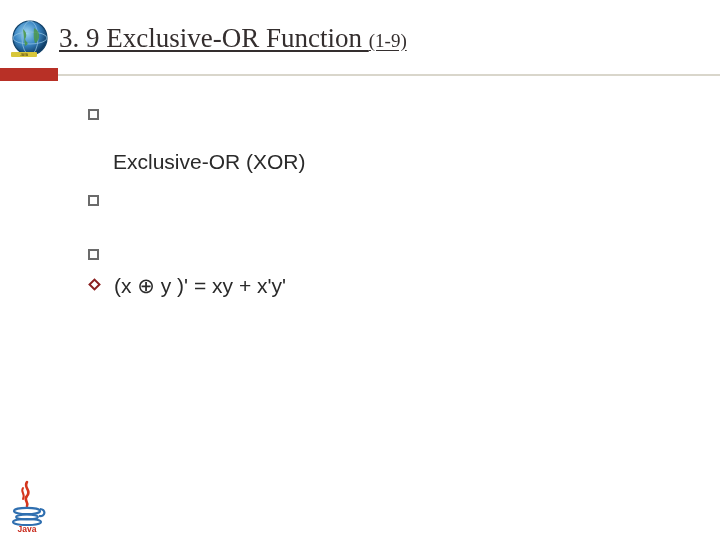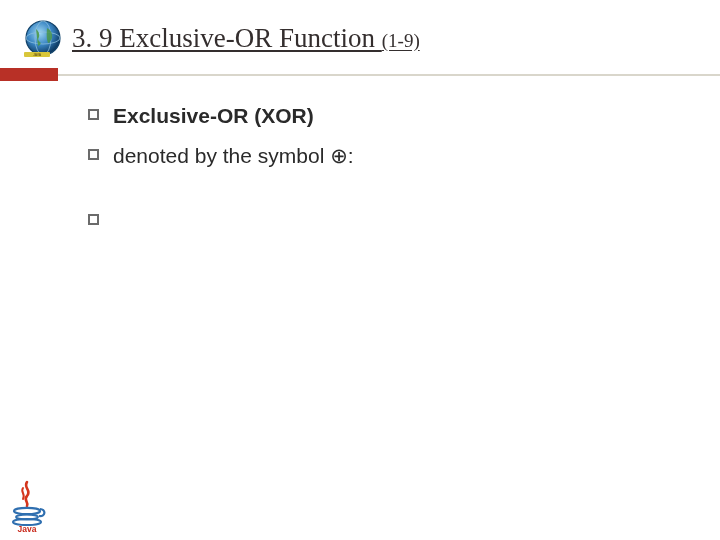--- a/index.html
+++ b/index.html
@@ -10,21 +10,21 @@
     font-family: Arial, "Helvetica Neue", sans-serif;
     position: relative;
     overflow: hidden;
   }
   .header-area {
     padding: 18px 0 0 0;
   }
   .title-row {
     display: flex;
     align-items: center;
-    padding: 0 0 8px 22px;
+    padding: 0 0 8px 9px;
   }
   .globe-icon {
     width: 42px;
     height: 40px;
     margin-right: 8px;
     flex-shrink: 0;
   }
   .title-text {
     font-family: "Times New Roman", Times, serif;
     font-size: 27px;
@@ -72,21 +72,21 @@
   .diamond-bullet {
     width: 9px;
     height: 9px;
     border: 2px solid #8a1f1f;
     transform: rotate(45deg);
     margin-left: 2px;
     margin-right: 15px;
     margin-top: 8px;
     flex-shrink: 0;
   }
-  .bold { font-weight: bold; }
+  .bold { font-weight: normal; margin-top: 46px; }
   .gap { height: 24px; }
   .java-logo {
     position: absolute;
     left: 6px;
     bottom: 6px;
     width: 42px;
     height: 54px;
   }
   .oplus {
     font-family: "Arial Unicode MS", Arial, sans-serif;
@@ -125,32 +125,35 @@
 
 <div class="content">
 
   <div class="bullet-line">
     <span class="square-bullet"></span>
     <span class="bold">Exclusive-OR (XOR)</span>
   </div>
 
   <div class="bullet-line">
     <span class="square-bullet"></span>
-    <span>
-      <span>denoted by the symbol </span><span class="oplus">⊕:</span>
-    </span>
   </div>
 
 
   <div class="gap"></div>
 
   <div class="bullet-line">
     <span class="square-bullet"></span>
   </div>
 
+  <div class="bullet-line">
+    <span class="diamond-bullet"></span>
+    <span>
+      <span>(x </span><span class="oplus">⊕</span><span> y )' = xy + x'y'</span>
+    </span>
+  </div>
 
 </div>
 
 <span class="java-logo">
   <svg viewBox="0 0 42 54">
     <path d="M21 2 C17 8 26 10 21 16 C17 20 23 22 21 26" stroke="#d4351c" stroke-width="2.6" fill="none" stroke-linecap="round"></path>
     <path d="M17 8 C14 12 20 14 17 19" stroke="#d4351c" stroke-width="2" fill="none" stroke-linecap="round"></path>
     <ellipse cx="21" cy="31" rx="13" ry="3.2" fill="none" stroke="#2f6fb0" stroke-width="2.2"></ellipse>
     <path d="M34 29 C40 29 40 37 33 36" stroke="#2f6fb0" stroke-width="2.2" fill="none"></path>
     <ellipse cx="21" cy="37" rx="11" ry="2.6" fill="none" stroke="#2f6fb0" stroke-width="2"></ellipse>

